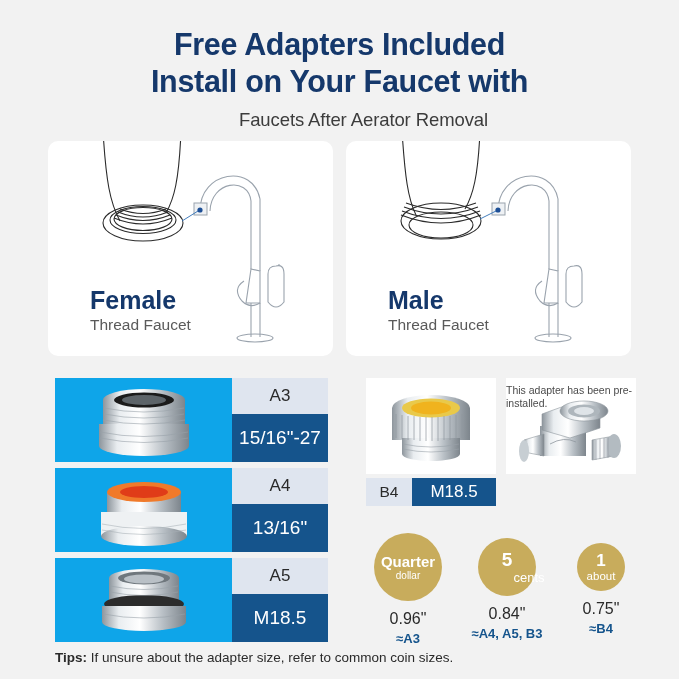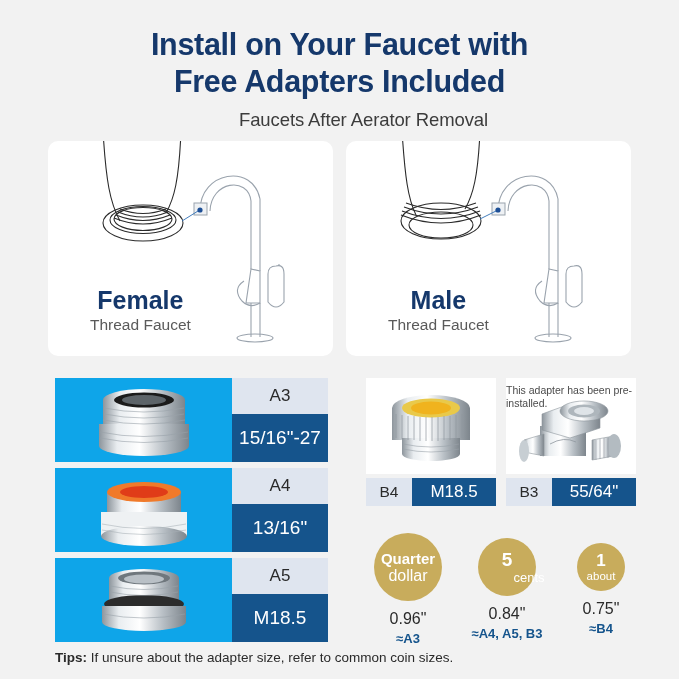--- a/index.html
+++ b/index.html
@@ -25,21 +25,21 @@
   .faucet-row {
     position: absolute; top: 141px; left: 48px;
     width: 583px; height: 215px;
     display: flex; justify-content: space-between;
   }
   .faucet-card {
     position: relative; background: #ffffff; border-radius: 10px;
     width: 285px; height: 215px; overflow: hidden;
   }
   .faucet-art { position: absolute; inset: 0; }
-  .faucet-label { position: absolute; left: 42px; bottom: 22px; text-align: center; }
+  .faucet-label { position: absolute; left: 42px; bottom: 22px; }
   .faucet-label .lab-main {
     color: #15386b; font-weight: bold; font-size: 25px; line-height: 28px;
   }
   .faucet-label .lab-sub {
     color: #5a5a5a; font-size: 15.5px; margin-top: 2px;
   }
 
   
   .adapter-table { position: absolute; left: 55px; top: 378px; width: 273px; }
   .ad-row {
@@ -88,21 +88,21 @@
   .coin-circle {
     border-radius: 50%; background: #c8ac5c; color: #ffffff;
     display: flex; flex-direction: column; align-items: center; justify-content: center;
     text-align: center; line-height: 1;
   }
   .coin-circle.big { width: 68px; height: 68px; }
   .coin-circle.mid { width: 58px; height: 58px; margin-top: 5px; }
   .coin-circle.small { width: 48px; height: 48px; margin-top: 10px; }
   .coin-top { font-weight: bold; }
   .big .coin-top { font-size: 15px; text-align: right; }
-  .big .coin-bot { font-size: 16px; margin-top: 2px; }
+  .big .coin-bot { font-size: 10px; margin-top: 2px; }
   .mid .coin-top { font-size: 19px; }
   .mid .coin-bot { font-size: 13px; margin-top: 2px; margin-left: 44px; }
   .small .coin-top { font-size: 17px; }
   .small .coin-bot { font-size: 11.5px; margin-top: 2px; }
   .coin-size { font-size: 16px; color: #2a2a2a; margin-top: 9px; }
   .coin-ref { font-size: 13px; color: #15548c; font-weight: bold; margin-top: 3px; }
   .ci-1 { width: 84px; } .ci-2 { width: 104px; } .ci-3 { width: 74px; }
 
   
   .tips {
@@ -111,22 +111,22 @@
   }
   .tips b { font-weight: bold; }
 </style>
 </head>
 <body>
 
 <div class="page">
 
   <div class="header">
     <div class="title">
+      <div>Free Adapters Included</div>
       <div>Install on Your Faucet with</div>
-      <div>Free Adapters Included</div>
     </div>
     <div class="subtitle">Faucets After Aerator Removal</div>
   </div>
 
   <div class="faucet-row">
 
     <div class="faucet-card">
       <svg class="faucet-art" viewBox="0 0 285 215">
         <g fill="none" stroke="#2b2b2b" stroke-width="1.1">
           <path d="M55 -10 C 58 40, 62 62, 72 80"></path>
@@ -340,24 +340,20 @@
               <path d="M90 62 l0 20"></path>
                 <path d="M94 61 l0 20"></path>
                 <path d="M98 60 l0 20"></path>
                 <path d="M102 60 l0 20"></path>
             </g>
             <path d="M44 66 q14 -8 26 -2" stroke="#8f979e" stroke-width="0.8" fill="none"></path>
           </g>
         </svg>
         <div class="b-note">This adapter has been pre-installed.</div>
       </div>
-      <div class="b-bar">
-        <div class="b-code">B3</div>
-        <div class="b-size">55/64"</div>
-      </div>
     </div>
 
   </div>
 
   <div class="coins">
 
     <div class="coin-item ci-1">
       <div class="coin-circle big">
         <span class="coin-top">Quarter</span>
         <span class="coin-bot">dollar</span>

